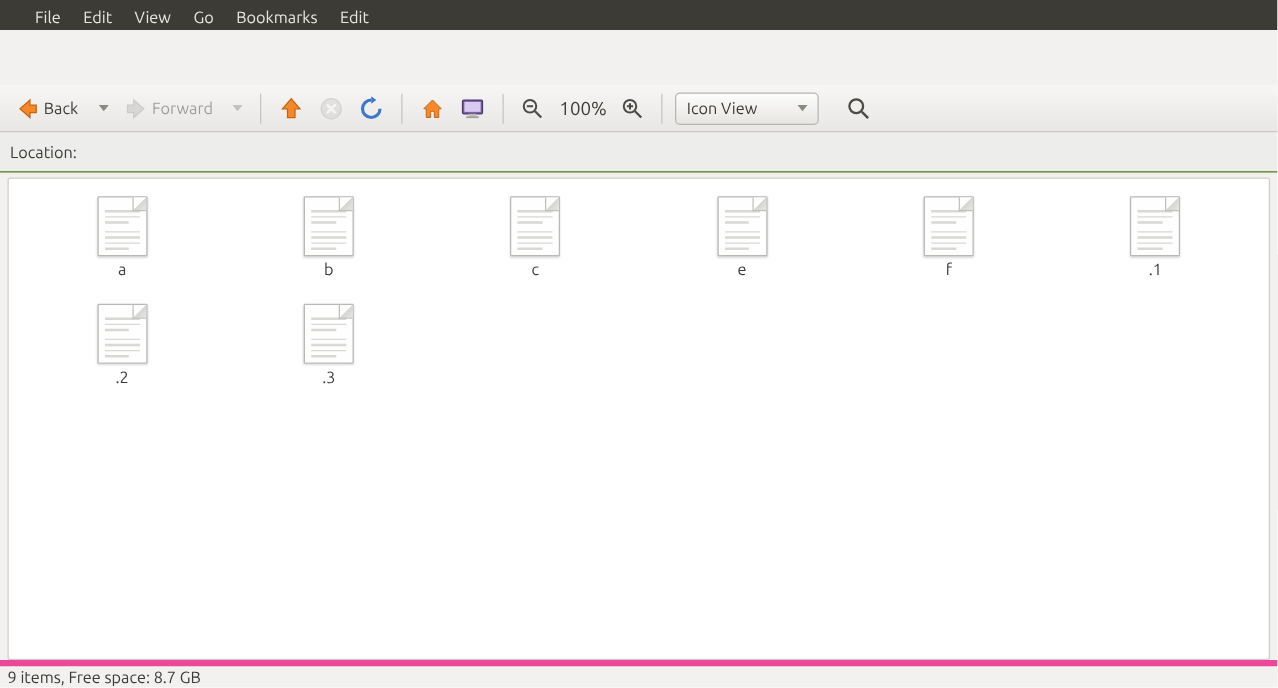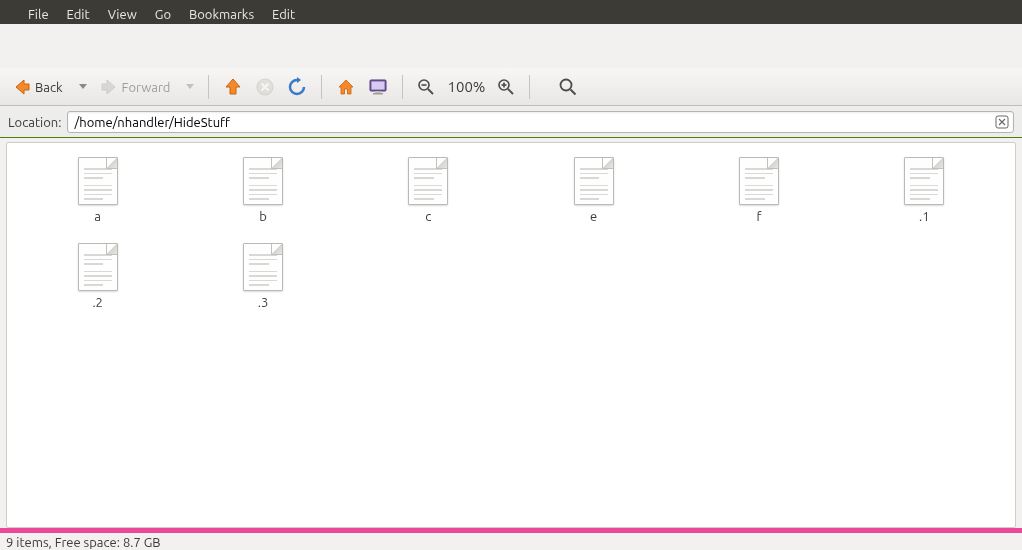--- a/index.html
+++ b/index.html
@@ -154,44 +154,39 @@
           <circle cx="7" cy="7" r="5" fill="none" stroke="#4b4b48" stroke-width="1.6"></circle>
           <line x1="11" y1="11" x2="16" y2="16" stroke="#4b4b48" stroke-width="1.8"></line>
           <line x1="4.5" y1="7" x2="9.5" y2="7" stroke="#4b4b48" stroke-width="1.6"></line>
           <line x1="7" y1="4.5" x2="7" y2="9.5" stroke="#4b4b48" stroke-width="1.6"></line>
         </svg>
     </span>
   </div>
 
   <div class="tb-sep"></div>
 
+  <div class="view-select">
+    <span>Icon View</span>
+    <span class="dropdown-arrow"></span>
+  </div>
 
   <div style="width:10px"></div>
 
   <div class="tb-btn">
     <span>
       <svg class="icon" width="20" height="20" viewBox="0 0 20 20">
           <circle cx="8" cy="8" r="5.5" fill="none" stroke="#4b4b48" stroke-width="1.8"></circle>
           <line x1="12.5" y1="12.5" x2="17.5" y2="17.5" stroke="#4b4b48" stroke-width="2"></line>
         </svg>
     </span>
   </div>
 </div>
 
 <div class="locationbar">
   <span class="location-label">Location:</span>
-  <div class="location-input-wrap">
-    <input class="location-input" value="/home/nhandler/HideStuff" style="">
-    <span class="location-clear">
-      <svg width="14" height="14" viewBox="0 0 14 14">
-          <rect x="1" y="1" width="12" height="12" rx="2" fill="none" stroke="#6a6966" stroke-width="1"></rect>
-          <path d="M4 4 L10 10 M10 4 L4 10" stroke="#6a6966" stroke-width="1.2"></path>
-        </svg>
-    </span>
-  </div>
 </div>
 
 <div class="iconpane-wrap">
   <div class="iconpane">
     <div class="icon-grid" id="icon-grid">
         <div class="file-item">
     <div class="doc-icon">
       <div class="doc-page">
         <div class="doc-lines">
           <div class="l"></div>

